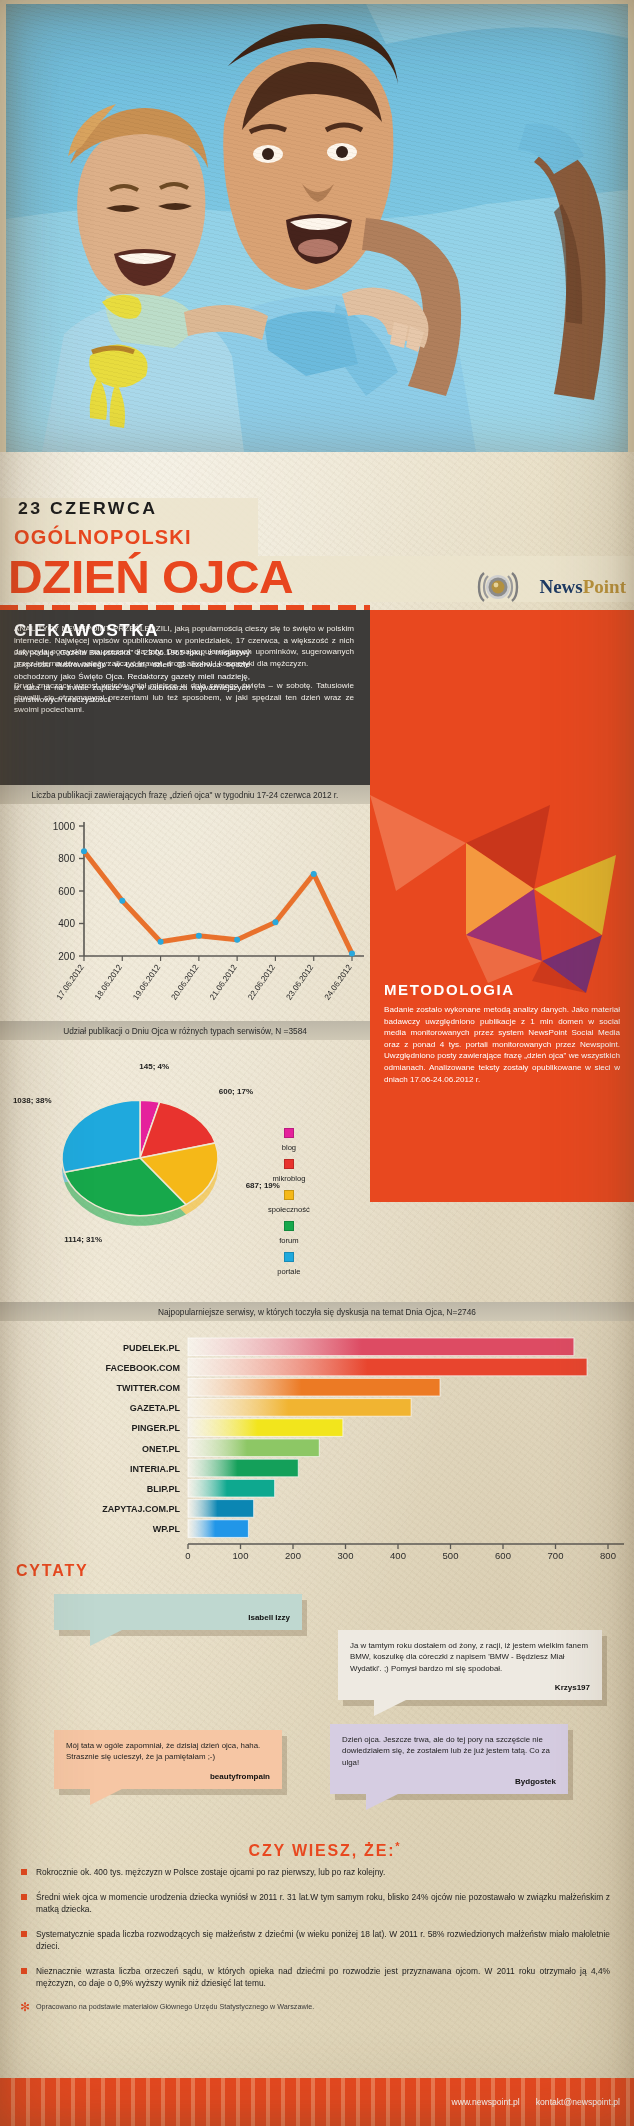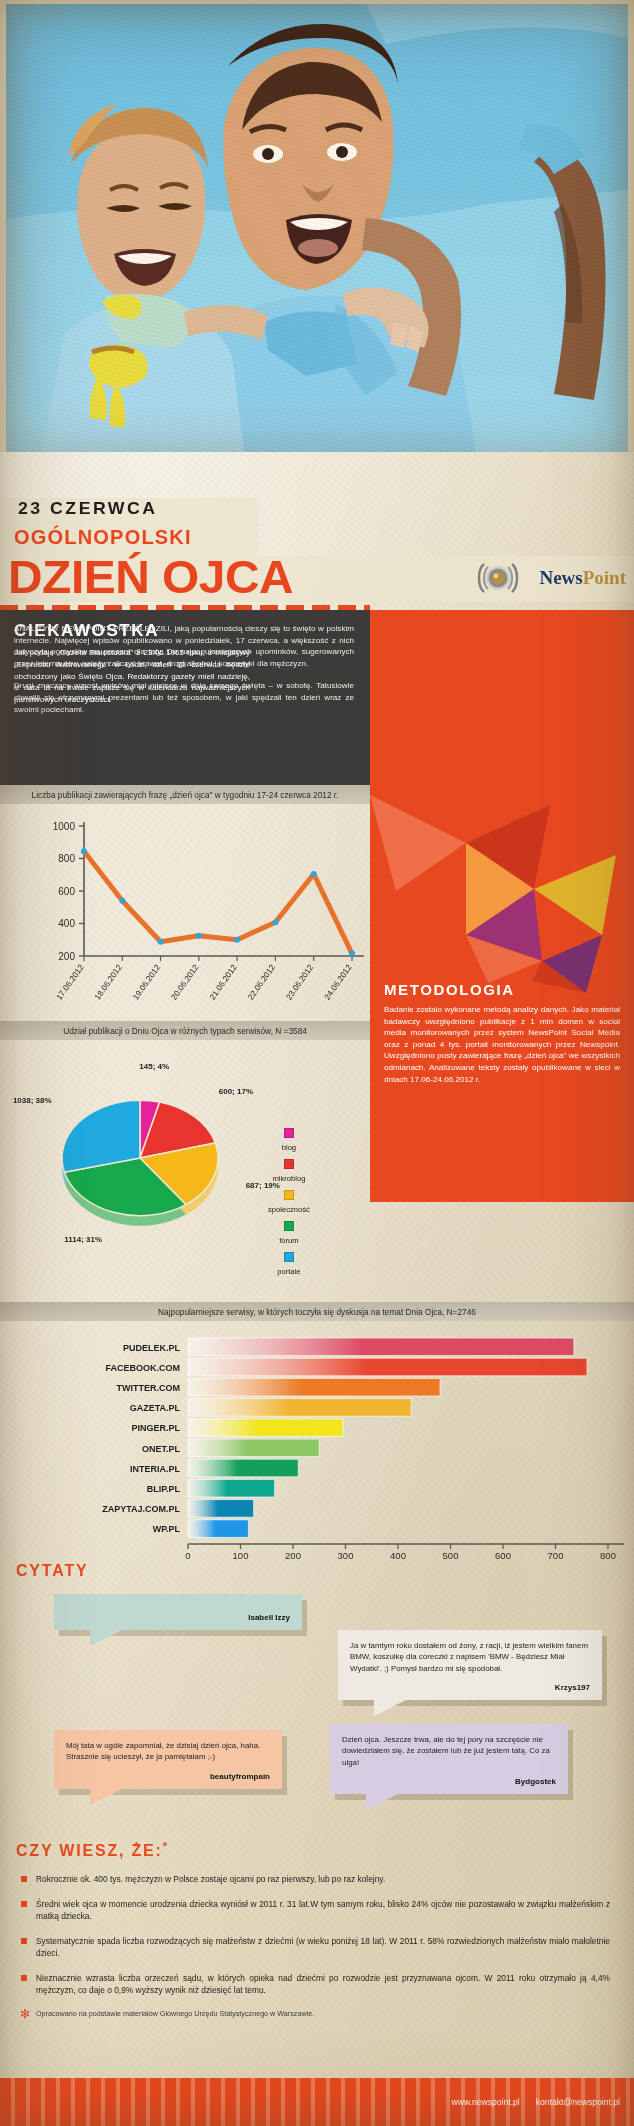--- a/index.html
+++ b/index.html
@@ -61,21 +61,21 @@
     font-weight:bold; color:#e8461e; font-family:"Liberation Sans", sans-serif;
   }
   .t-bigband { position:absolute; left:0; top:58px; width:634px; height:46px;
                background:rgba(236,228,205,.82); }
   .t-big {
     position:absolute; left:8px; top:56px; font-size:47px; line-height:46px;
     font-weight:bold; letter-spacing:-0.5px; color:#e8461e;
     font-family:"Liberation Sans", sans-serif; transform:scaleX(1.02);
     transform-origin:left; white-space:nowrap;
   }
-  .np-logo { position:absolute; right:8px; top:65px; display:flex; align-items:center; gap:18px; }
+  .np-logo { position:absolute; right:8px; top:74px; display:flex; align-items:center; gap:18px; }
   .np-logo .txt { font-family:"Liberation Serif", serif; font-size:19px; color:#1d3a63; font-weight:bold;}
   .np-logo .txt .p { color:#b9923c; }
 
   
   .introstrip { position:absolute; left:0; top:610px; width:634px; height:175px; }
   .introstrip .dark { position:absolute; left:0; top:0; width:370px; height:175px; background:#3d3b39; }
   .introstrip .orange { position:absolute; left:370px; top:0; width:264px; height:175px; background:#e8481f; }
   .stripe-top { position:absolute; left:0; top:605px; width:370px; height:6px;
      background:repeating-linear-gradient(90deg,#e8481f 0 18px, #efe7d2 18px 26px); }
   .intro-p { color:#f1ede6; font-size:8.1px; line-height:11.6px; text-align:justify; }
@@ -114,21 +114,21 @@
 
   
   .quotes { position:absolute; left:0; top:1588px; width:634px; height:250px; }
   .bubble { position:absolute; padding:10px 12px 8px 12px; box-shadow:5px 6px 0 rgba(120,100,70,.30); }
   .bubble .q { font-size:7.9px; line-height:11.4px; color:#1e1e1e; }
   .bubble .a { font-size:8px; font-weight:bold; text-align:right; margin-top:9px; color:#111; }
   .bubble .tail { position:absolute; width:0;height:0; }
 
   
   .czy { position:absolute; left:0; top:1840px; width:634px; }
-  .czy ul { list-style:none; margin-top:13px; }
+  .czy ul { list-style:none; margin-top:6px; }
   .czy li { position:relative; padding-left:20px; margin-bottom:13px;
             font-size:8.4px; line-height:12px; color:#1d1d1d; text-align:justify; }
   .czy li::before{ content:""; position:absolute; left:5px; top:3px; width:6px;height:6px;background:#e8481f;}
   .foot-note { margin-top:2px; font-size:7.2px; color:#3a3a3a; padding-left:20px; position:relative;}
   .foot-note .star{ position:absolute; left:4px; top:-2px; color:#e8481f; font-size:12px;}
 
   
   .footer { position:absolute; left:0; bottom:0; width:634px; height:48px;
      background:repeating-linear-gradient(90deg,#e8481f 0 11px, #f07a52 11px 15px);
      display:flex; align-items:center; justify-content:flex-end; gap:16px; padding-right:14px; }
@@ -488,21 +488,21 @@
       <div class="tail" style="position: absolute; left: 36px; bottom: -16px; border-left: 0px solid transparent; border-right: 34px solid transparent; border-top: 17px solid rgb(246, 198, 164);"></div>
     </div>
     <div class="bubble" style="left: 330px; top: 136px; width: 238px; background: rgb(214, 205, 226);">
       <div class="q">Dzień ojca. Jeszcze trwa, ale do tej pory na szczęście nie dowiedziałem się, że zostałem lub że już jestem tatą. Co za ulga!</div>
       <div class="a">Bydgostek</div>
       <div class="tail" style="position: absolute; left: 36px; bottom: -16px; border-left: 0px solid transparent; border-right: 34px solid transparent; border-top: 17px solid rgb(214, 205, 226);"></div>
     </div>
   </div>
 
 <div class="czy">
-  <div style="padding-left:16px;">
+  <div style="padding-left:16px;text-align:center;">
     <span class="secttitle">CZY WIESZ, ŻE:</span><span class="secttitle" style="font-size:11px;vertical-align:super;">*</span>
   </div>
   <ul id="czy-list" style="padding:0 24px 0 16px;">
       <li>Rokrocznie ok. 400 tys. mężczyzn w Polsce zostaje ojcami po raz pierwszy, lub po raz kolejny.</li>
       <li>Średni wiek ojca w momencie urodzenia dziecka wyniósł w 2011 r. 31 lat.W tym samym roku, blisko 24% ojców nie pozostawało w związku małżeńskim z matką dziecka.</li>
       <li>Systematycznie spada liczba rozwodzących się małżeństw z dziećmi (w wieku poniżej 18 lat). W 2011 r. 58% rozwiedzionych małżeństw miało małoletnie dzieci.</li>
       <li>Nieznacznie wzrasta liczba orzeczeń sądu, w których opieka nad dziećmi po rozwodzie jest przyznawana ojcom. W 2011 roku otrzymało ją 4,4% mężczyzn, co daje o 0,9% wyższy wynik niż dziesięć lat temu.</li>
     </ul>
   <div class="foot-note" style="margin-left:16px;">
     <span class="star">✻</span>

